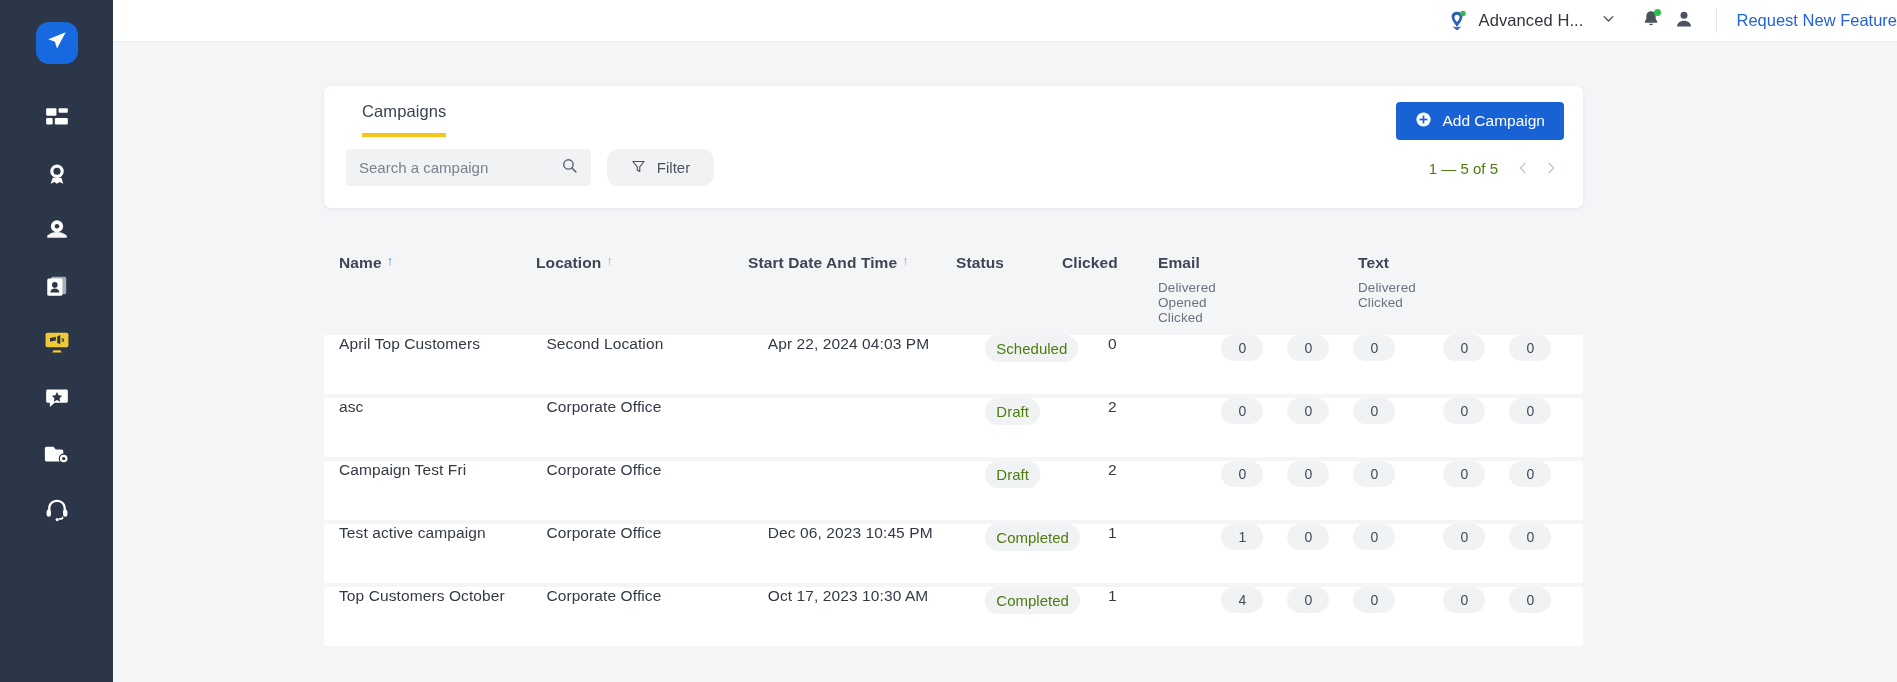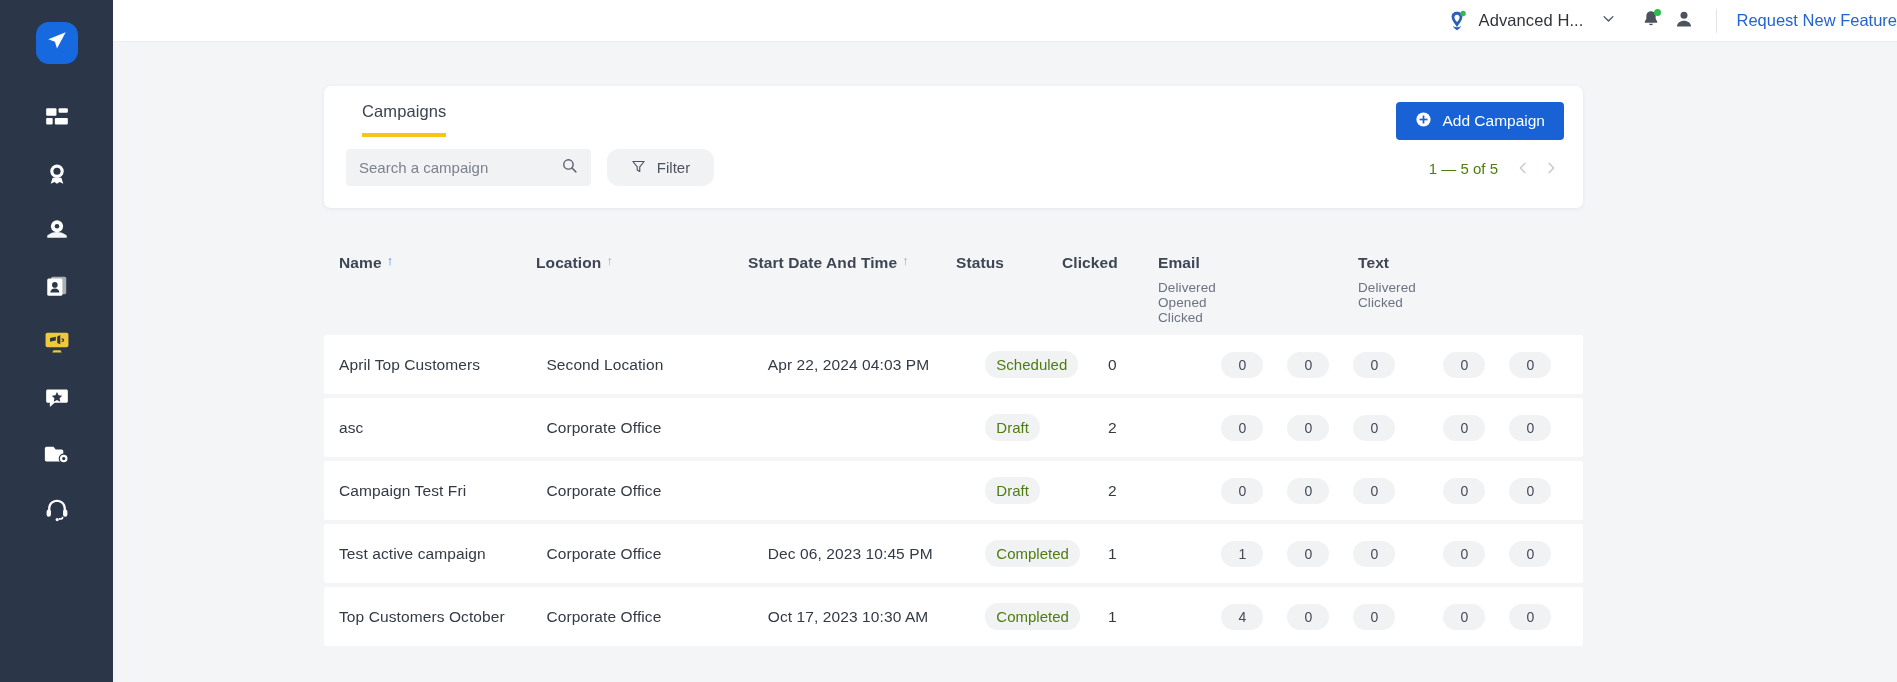--- a/index.html
+++ b/index.html
@@ -147,21 +147,21 @@
   .col-status   { width: 106px; }
   .col-contacts { width: 96px; }
   .col-email    { width: 200px; }
   .col-text     { width: 150px; }
   .grp-sub { display: flex; flex-direction: column; }
   .sub-cell { font-size: 13.5px; color: #6b7280; }
   .sub-w { width: 66px; text-align: left; }
   .sub-w2 { width: 66px; text-align: left; }
 
   .row {
-    display: flex; align-items: center;
+    display: flex; align-items: flex-start;
     background: #ffffff; height: 59px;
     margin-bottom: 4px; border-radius: 2px; gap: 24px;
   }
   .cell { font-size: 15.5px; color: #333a46; letter-spacing: .1px; }
 
   .status-pill {
     display: inline-block; background: #f1f2f4; border-radius: 13px;
     padding: 5px 11px; font-size: 15px; color: #4d7c0f;
   }
   .num-pill {

